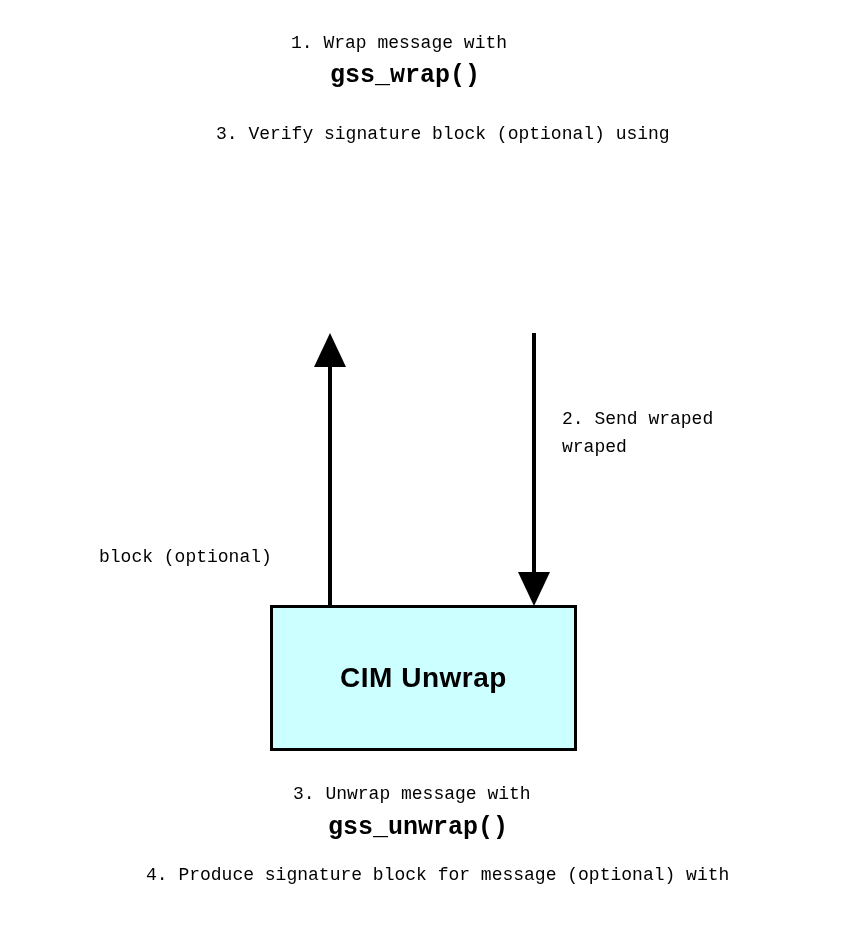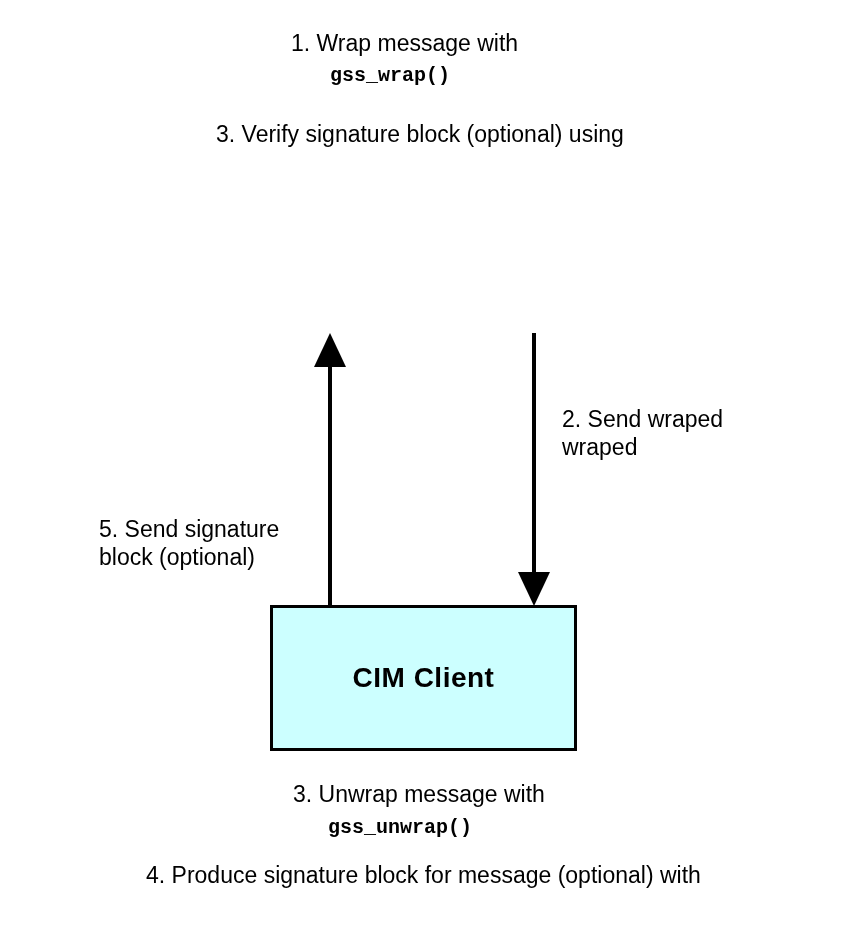--- a/index.html
+++ b/index.html
@@ -14,31 +14,31 @@
     height: 949px;
     background: #ffffff;
     overflow: hidden;
     font-family: "Liberation Sans", sans-serif;
     -webkit-font-smoothing: none;
   }
 
   
   .step-text {
     position: absolute;
-    font-family: Liberation Sans, sans-serif;
-    font-size: 23px;
+    font-family: Liberation Mono, monospace;
+    font-size: 18px;
     line-height: 28px;
     color: #000000;
     white-space: pre;
     letter-spacing: 0px;
   }
   .mono {
     position: absolute;
     font-family: "Liberation Mono", "DejaVu Sans Mono", monospace;
-    font-size: 20px;
+    font-size: 25px;
     line-height: 24px;
     color: #000000;
     white-space: pre;
     font-weight: 700;
   }
 
   
   .node {
     position: absolute;
     background: #ccffff;
@@ -104,24 +104,24 @@
 
   <div class="connector" id="arrow-up">
     <svg width="850" height="949" viewBox="0 0 850 949">
       <line x1="330" y1="605" x2="330" y2="354" stroke="#000000" stroke-width="4"></line>
       <polygon points="330,333 314,367 346,367" fill="#000000"></polygon>
     </svg>
   </div>
 
   <div class="step-text" id="txt-step2"><span>2. Send wraped</span><br><span>wraped</span></div>
 
-  <div class="step-text" id="txt-step5"><span>5. Send signature</span><br><span>block (optional)</span></div>
+  <div class="step-text" id="txt-step5"><br><span>block (optional)</span></div>
 
   <div class="node" id="node-server">
-    <span class="node-label">CIM Client</span>
+    <span class="node-label">CIM Unwrap</span>
   </div>
 
   <div class="step-text" id="txt-step3">3. Unwrap message with</div>
   <div class="mono" id="txt-step3-fn">gss_unwrap()</div>
 
   <div class="step-text" id="txt-step4">4. Produce signature block for message (optional) with</div>
 
 </div>
 
 </body></html>

